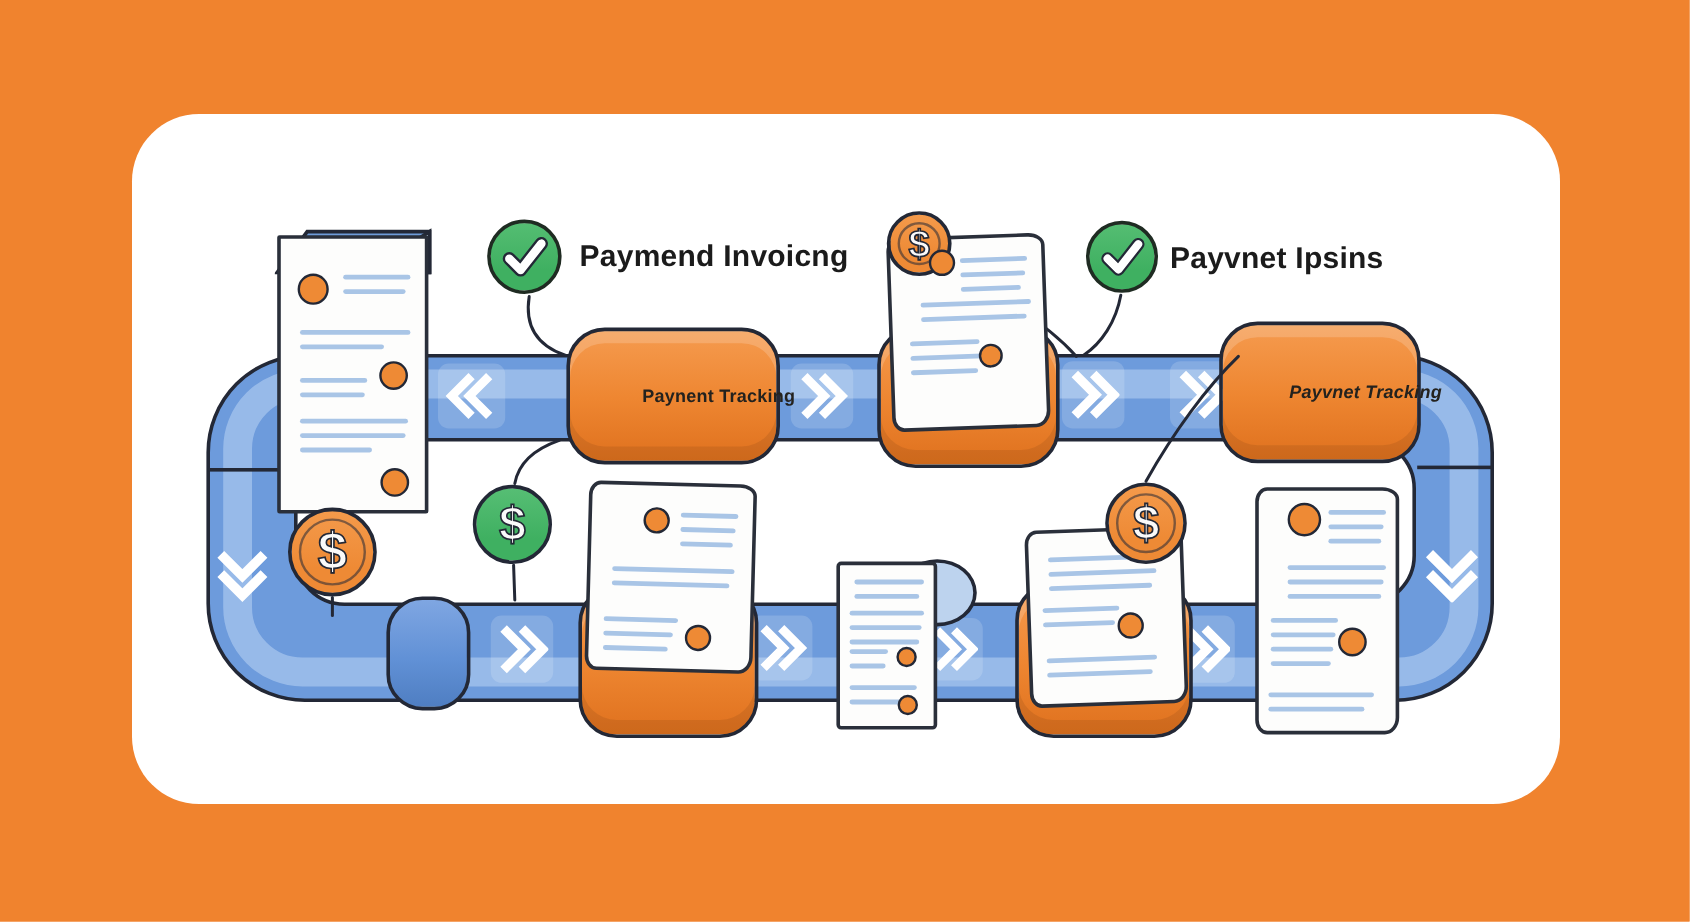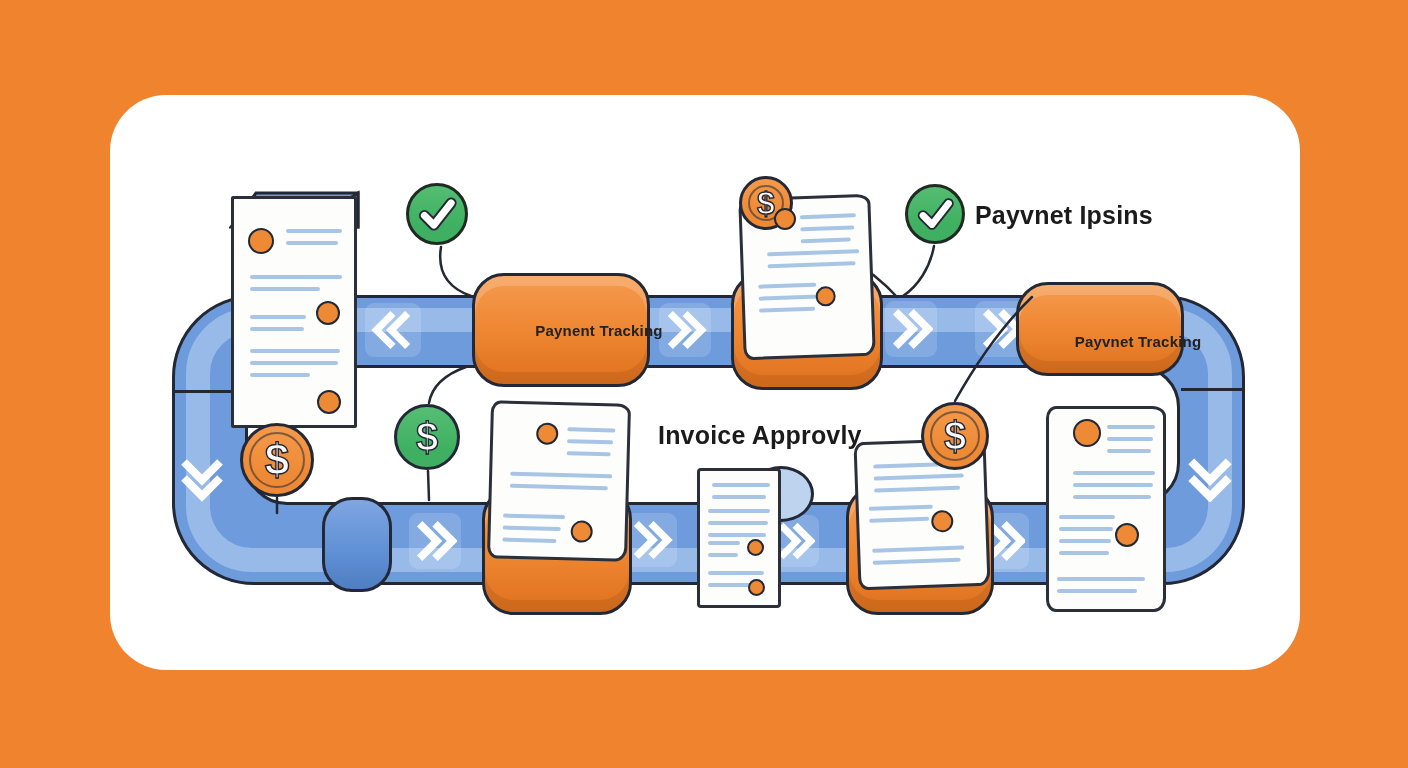--- a/index.html
+++ b/index.html
@@ -134,21 +134,21 @@
         <path d="M6 6 L24 24 L6 42"></path>
         <path d="M22 6 L40 24 L22 42"></path>
       </svg>
     </div>
 
   <div class="blue-ring" style="left:322px;top:497px;width:70px;height:95px;"></div>
   <div class="band" style="left:472px;top:273px;width:178px;height:114px;">
     <div class="band-label" style="top:46px;">Paynent Tracking</div>
   </div>
   <div class="band" style="left:731px;top:272px;width:152px;height:118px;"></div>
-  <div class="band" style="left:1016px;top:282px;width:168px;height:94px;">
+  <div class="band" style="left:1016px;top:268px;width:168px;height:118px;font-style:italic;">
     <div class="band-label" style="top:48px;">Payvnet Tracking</div>
   </div>
   <div class="band" style="left:482px;top:487px;width:150px;height:128px;"></div>
   <div class="band" style="left:846px;top:485px;width:148px;height:130px;"></div>
 
   <svg class="leads" width="1408" height="768">
     <path d="M441,247 C437,272 448,288 471,296"></path>
     <path d="M934,246 C930,268 918,286 903,296"></path>
     <path d="M466,367 C446,374 432,386 429,403"></path>
     <path d="M428,471 L429,500"></path>
@@ -308,15 +308,15 @@
         <path d="M12 26 L24 38 L46 10" fill="none" stroke="#fff" stroke-width="9" stroke-linecap="round" stroke-linejoin="round"></path>
       </svg>
   </div>
   <div class="check" style="left:905px;top:184px;width:60px;height:60px;">
     <svg width="42" height="38" viewBox="0 0 56 48">
         <path d="M12 26 L24 38 L46 10" fill="none" stroke="#232836" stroke-width="14" stroke-linecap="round" stroke-linejoin="round"></path>
         <path d="M12 26 L24 38 L46 10" fill="none" stroke="#fff" stroke-width="9" stroke-linecap="round" stroke-linejoin="round"></path>
       </svg>
   </div>
 
+  <div class="headline" style="left:483px;top:200px;">Paymend Invoicng</div>
   <div class="headline" style="left:975px;top:201px;">Payvnet Ipsins</div>
-  <div class="headline" style="left:658px;top:421px;">Invoice Approvly</div>
 </div>
 
 </body></html>

